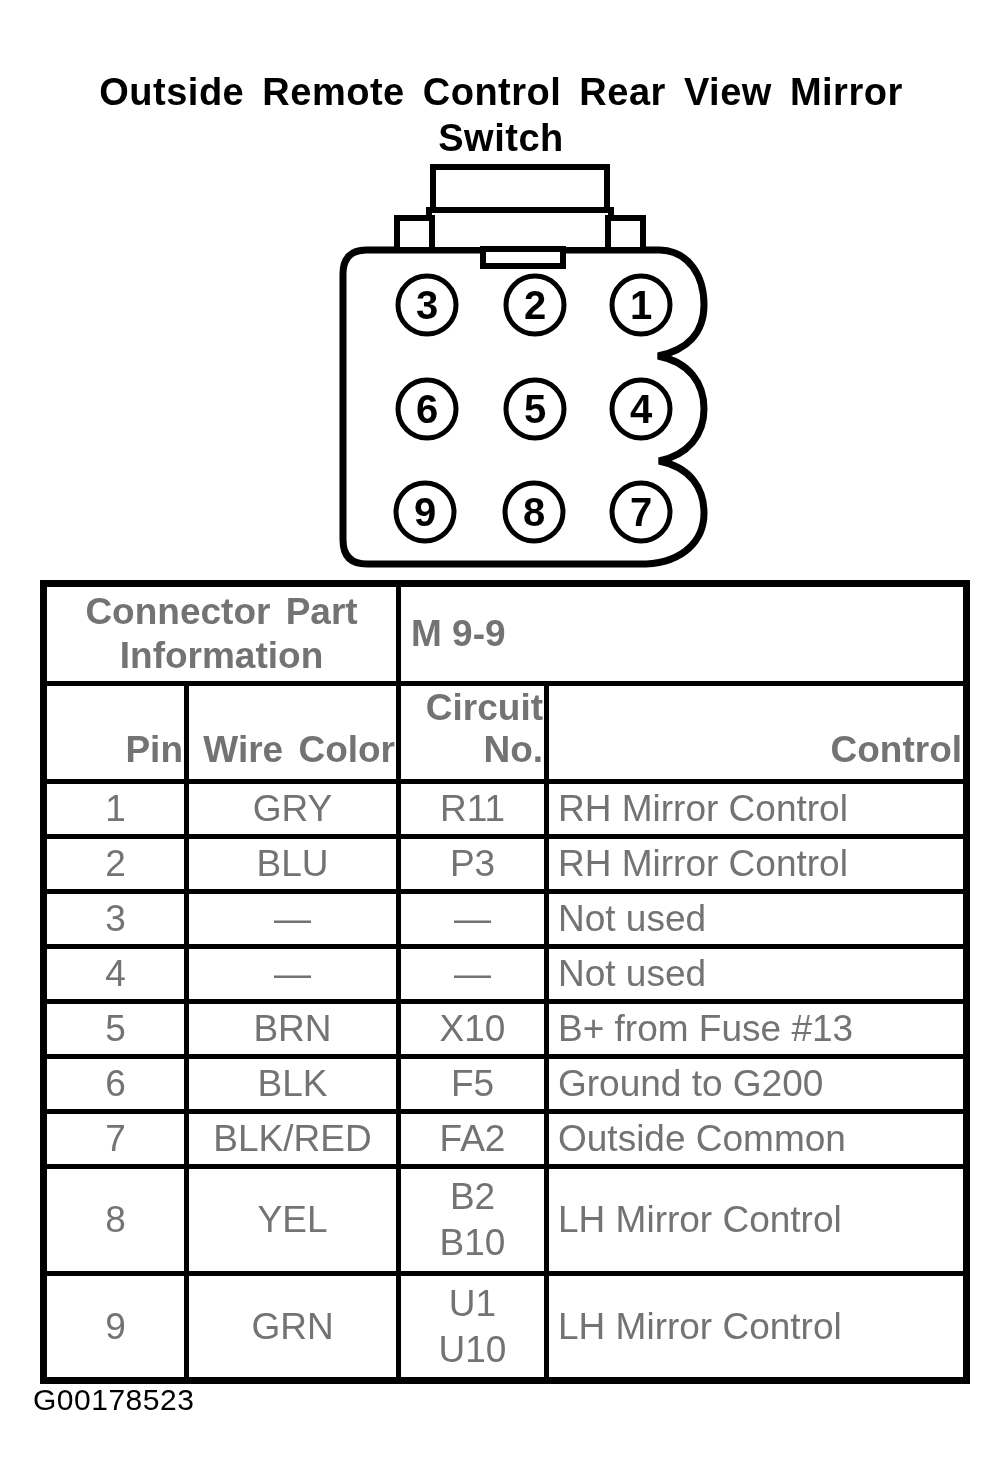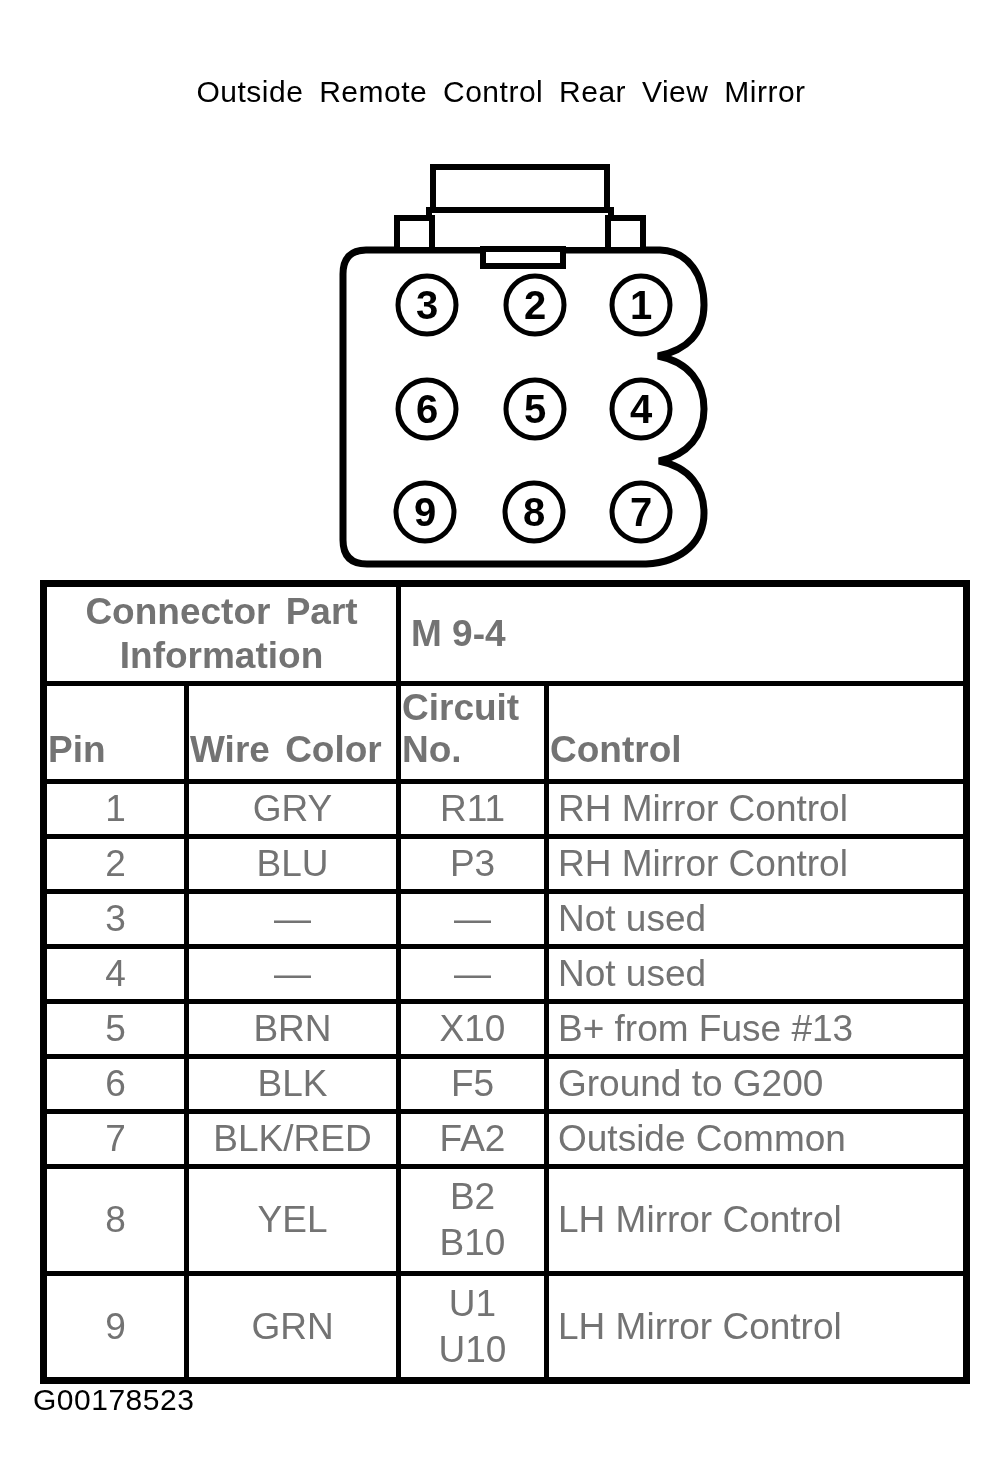--- a/index.html
+++ b/index.html
@@ -8,21 +8,21 @@
     width:1002px;height:1481px;
     background:#fff;
     color:#000;
     font-family:"Liberation Sans", sans-serif;
     overflow:hidden;
   }
   
   .title{
     position:absolute;top:69px;left:0;width:1002px;
     text-align:center;
-    font-weight:400;font-size:30px;line-height:46px;
+    font-weight:700;font-size:38px;line-height:46px;
     word-spacing:7px;letter-spacing:0.5px;
   }
   
   .connector{position:absolute;top:0;left:0;}
   .connector .outline{fill:#fff;stroke:#000;stroke-width:7;}
   .connector .part{fill:#fff;stroke:#000;stroke-width:6;}
   .connector .pin-circle{fill:#fff;stroke:#000;stroke-width:5;}
   .connector text{
     font-family:"Liberation Sans", sans-serif;
     font-size:40px;font-weight:700;fill:#000;
@@ -50,36 +50,37 @@
   .c-center{text-align:center;}
   .c-fn{text-align:left;padding-left:9px;}
   td.partinfo{
     text-align:center;font-weight:700;line-height:44px;word-spacing:5px;
   }
   td.partnum{
     text-align:left;padding-left:10px;font-weight:700;
   }
   tr.h2 td{
     vertical-align:bottom;padding-bottom:8px;
-    font-weight:700;text-align:left;word-spacing:5px;
+    font-weight:700;text-align:right;word-spacing:5px;
   }
   .circ-line{line-height:46px;text-align:center;}
   
   .figid{
     position:absolute;left:33px;top:1383px;
     font-size:30px;font-weight:400;letter-spacing:0.5px;
   }
 </style>
 </head>
 <body>
 
 <div class="page">
 
   <div class="title">
     <div>Outside Remote Control Rear View Mirror</div>
+    <div>Switch</div>
   </div>
 
   <svg class="connector" width="1002" height="580" viewBox="0 0 1002 580">
 
     <path class="outline" d="M 366 250 L 660 250
          C 689 251 704 276 704 305
          C 704 333 687 350 658 356
          C 689 362 704 383 704 409
          C 704 435 688 455 659 461
          C 690 467 704 488 704 513
@@ -141,21 +142,21 @@
         <col style="width:212px">
         <col style="width:148px">
         <col style="width:420px">
     </colgroup>
     <tbody>
       <tr class="h1">
         <td colspan="2" class="partinfo">
           <div>Connector Part</div>
           <div>Information</div>
         </td>
-        <td colspan="2" class="partnum">M 9-4</td>
+        <td colspan="2" class="partnum">M 9-9</td>
       </tr>
       <tr class="h2">
         <td>Pin</td>
         <td>Wire Color</td>
         <td>
           <div>Circuit</div>
           <div>No.</div>
         </td>
         <td>Control</td>
       </tr>

